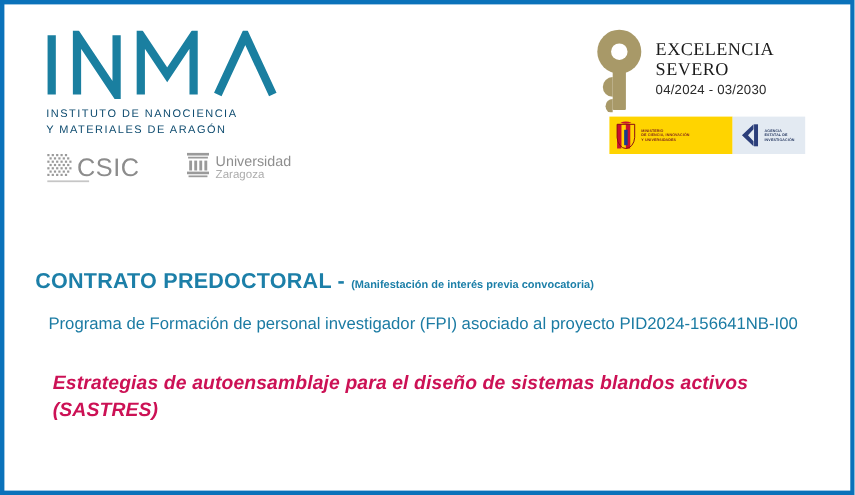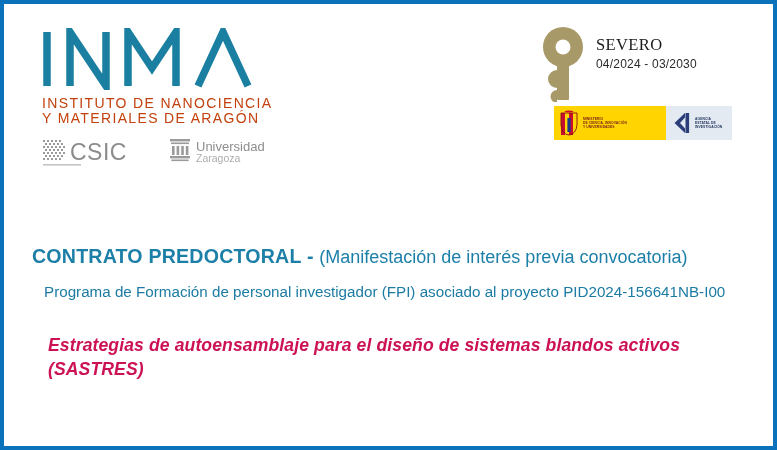--- a/index.html
+++ b/index.html
@@ -35,22 +35,22 @@
     top: 24px;
     width: 250px;
   }
   .inma-wordmark {
     display: block;
     width: 218px;
     height: 62px;
   }
   .inma-sub {
     margin-top: 6px;
-    color: #c2410c;
-    font-size: 14px;
+    color: #0c4a6e;
+    font-size: 10px;
     letter-spacing: 1.35px;
     line-height: 15px;
     white-space: nowrap;
     font-weight: 400;
   }
   .inst-row {
     margin-top: 10px;
     display: flex;
     align-items: center;
     gap: 14px;
@@ -153,22 +153,22 @@
   .headline {
     margin: 0;
     color: #1c7fa8;
     font-size: 19.6px;
     font-weight: bold;
     letter-spacing: 0.2px;
     line-height: 24px;
     white-space: nowrap;
   }
   .headline .sub {
-    font-size: 18px;
-    font-weight: normal;
+    font-size: 10px;
+    font-weight: bold;
     letter-spacing: 0px;
   }
   .paragraph {
     margin: 13px 0 0 12px;
     color: #1b7ba3;
     font-size: 15.2px;
     line-height: 20.5px;
     font-weight: 400;
     max-width: 690px;
   }
@@ -282,20 +282,21 @@
           <g fill="#a89968">
             <circle cx="25" cy="21" r="20"></circle>
             <rect x="19" y="38" width="12" height="36" rx="1"></rect>
             <path d="M19 44 a9 9 0 0 0 0 18 z"></path>
             <path d="M19 64 a6.5 6.5 0 0 0 0 13 z"></path>
           </g>
           <circle cx="25" cy="21" r="7.5" fill="#ffffff"></circle>
         </svg>
 
         <div class="so-words">
+          <div class="so-line">EXCELENCIA</div>
           <div class="so-line">SEVERO</div>
           <div class="so-dates">04/2024 - 03/2030</div>
         </div>
       </div>
 
 
       <div class="so-ministries">
 
         <div class="min-gov">
           <svg class="min-shield" viewBox="0 0 22 26">

